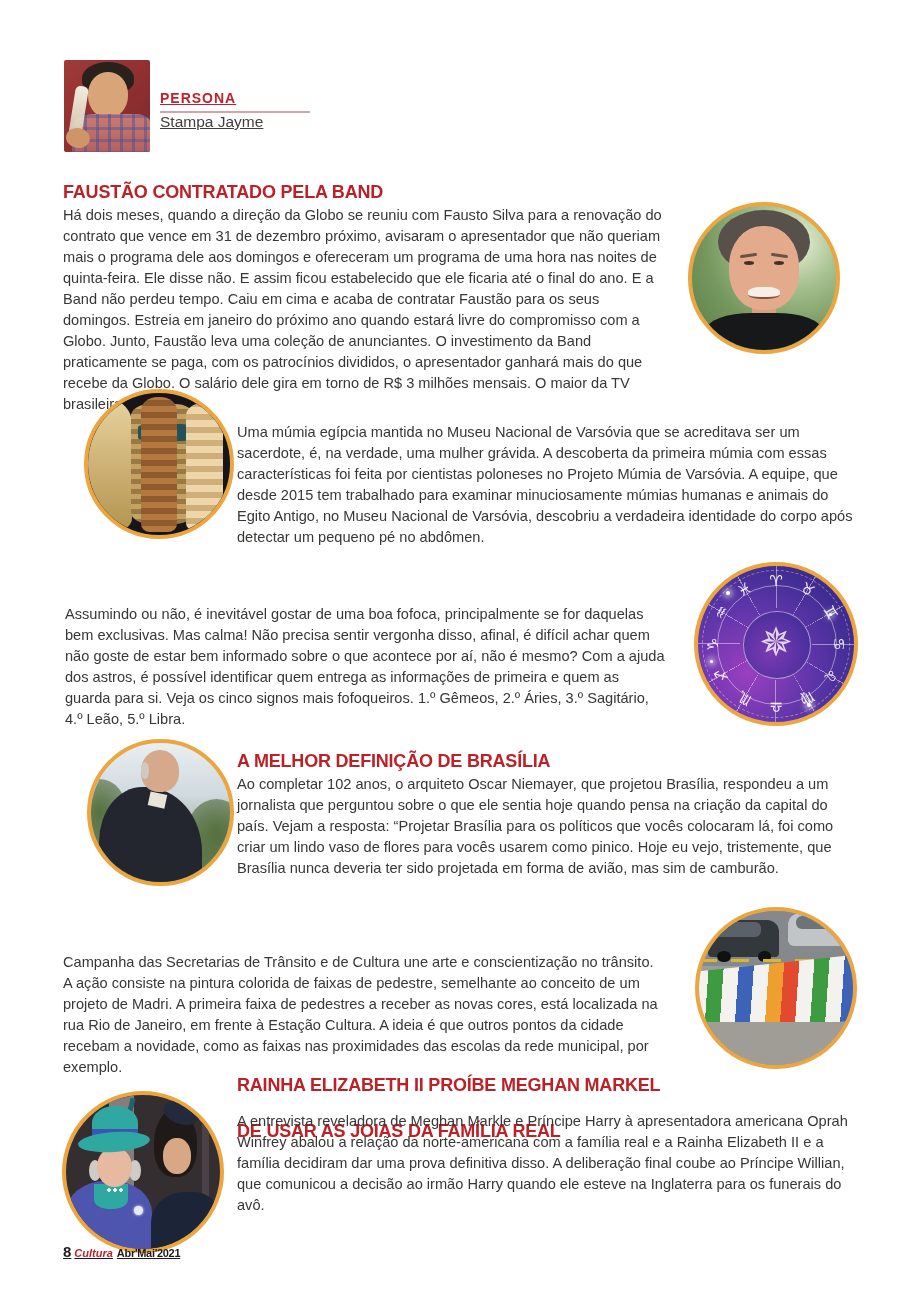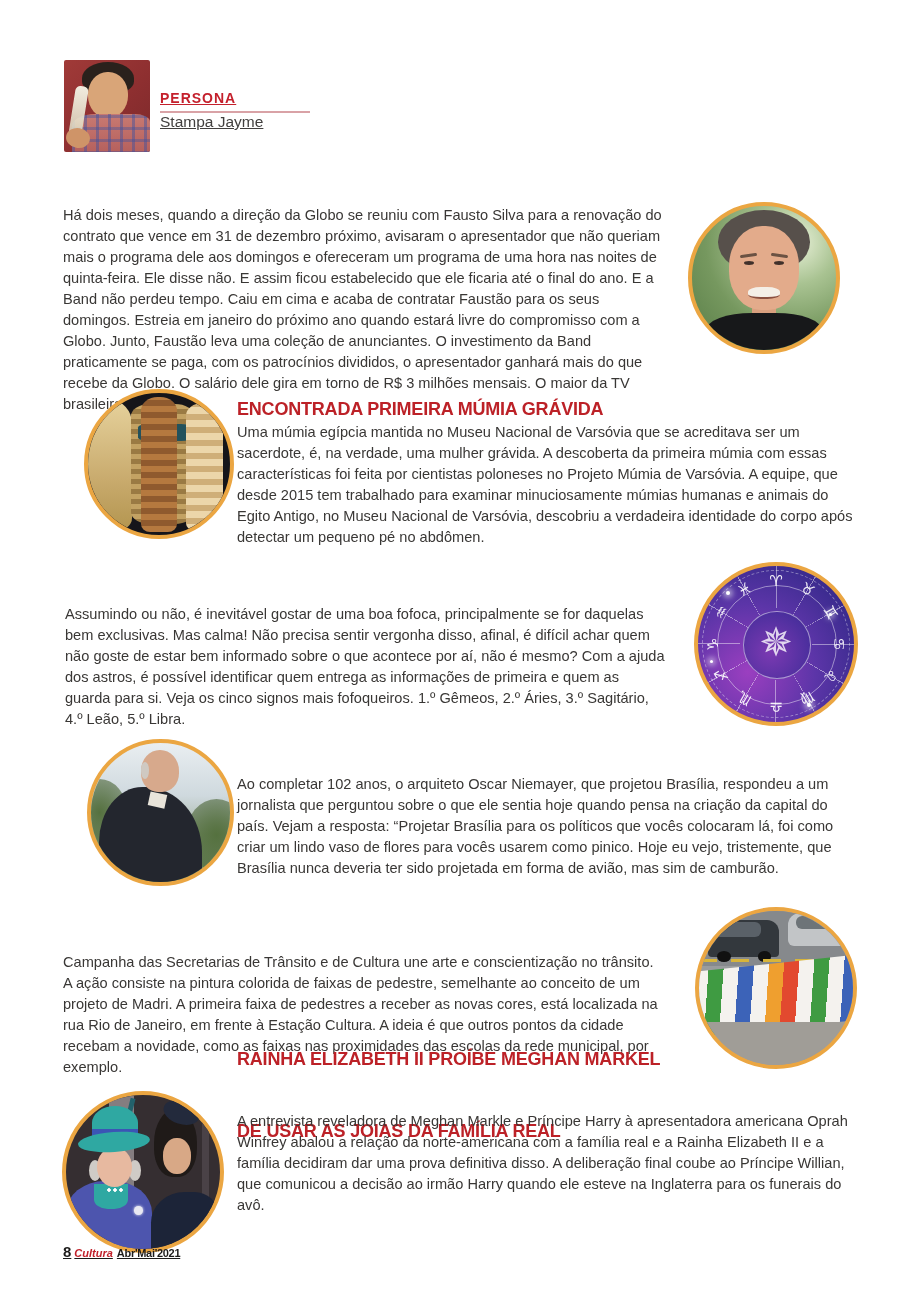--- a/index.html
+++ b/index.html
@@ -28,21 +28,21 @@
   #persona-title{left:160px;top:90px;font-size:14px;font-weight:700;letter-spacing:1px;color:#c4202c;}
   #persona-underline{left:160px;top:111px;width:150px;height:2px;background:#d9a2a6;}
   #author-name{left:160px;top:113px;font-size:15.5px;color:#413f3e;}
 
   
   #a1-title{left:63px;top:182px;}  #a1-body{left:63px;top:205px;width:601px;}
   #a2-title{left:237px;top:399px;} #a2-body{left:237px;top:422px;width:624px;}
   #a3-title{left:63px;top:581px;}  #a3-body{left:65px;top:604px;width:601px;}
   #a4-title{left:237px;top:751px;} #a4-body{left:237px;top:774px;width:624px;}
   #a5-title{left:63px;top:929px;}  #a5-body{left:63px;top:952px;width:601px;}
-  #a6-title1{left:237px;top:1049px;} #a6-title2{left:237px;top:1121px;} #a6-body{left:237px;top:1111px;width:624px;}
+  #a6-title1{left:237px;top:1075px;} #a6-title2{left:237px;top:1121px;} #a6-body{left:237px;top:1111px;width:624px;}
 
   
   #photo-faustao{left:688px;top:202px;width:152px;height:152px;}
   #photo-mummy{left:84px;top:389px;width:150px;height:150px;background:#15151a;}
   #photo-zodiac{left:694px;top:562px;width:164px;height:164px;}
   #photo-niemeyer{left:87px;top:739px;width:147px;height:147px;}
   #photo-crosswalk{left:695px;top:907px;width:162px;height:162px;background:#9a9c9e;}
   #photo-queen{left:62px;top:1091px;width:162px;height:162px;background:#352e31;}
 
   
@@ -141,41 +141,41 @@
     <div class="ap-hair"></div>
     <div class="ap-face"></div>
     <div class="ap-shirt"></div>
     <div class="ap-glass"></div>
     <div class="ap-hand"></div>
   </div>
   <div id="persona-title" class="abs">PERSONA</div>
   <div id="persona-underline" class="abs"></div>
   <div id="author-name" class="abs">Stampa Jayme</div>
 
+  <div id="a1-title" class="headline">FAUSTÃO CONTRATADO PELA BAND</div>
   <div id="a1-body" class="body-text">Há dois meses, quando a direção da Globo se reuniu com Fausto Silva para a renovação do contrato que vence em 31 de dezembro próximo, avisaram o apresentador que não queriam mais o programa dele aos domingos e ofereceram um programa de uma hora nas noites de quinta-feira. Ele disse não. E assim ficou estabelecido que ele ficaria até o final do ano. E a Band não perdeu tempo. Caiu em cima e acaba de contratar Faustão para os seus domingos. Estreia em janeiro do próximo ano quando estará livre do compromisso com a Globo. Junto, Faustão leva uma coleção de anunciantes. O investimento da Band praticamente se paga, com os patrocínios divididos, o apresentador ganhará mais do que recebe da Globo. O salário dele gira em torno de R$ 3 milhões mensais. O maior da TV brasileira.</div>
   <div id="photo-faustao" class="circle">
     <div class="fa-hair"></div>
     <div class="fa-neck"></div>
     <div class="fa-face"></div>
     <div class="fa-brow-l"></div>
     <div class="fa-brow-r"></div>
     <div class="fa-eye-l"></div>
     <div class="fa-eye-r"></div>
     <div class="fa-teeth"></div>
     <div class="fa-shirt"></div>
   </div>
 
   <div id="photo-mummy" class="circle">
     <div class="mu-sarco"></div>
     <div class="mu-sarco-inner"></div>
     <div class="mu-sarco-dark"></div>
     <div class="mu-mid"></div>
     <div class="mu-right"></div>
   </div>
-  <div id="a2-title" class="headline">ENCONTRADA PRIMEIRA MÚMIA GRÁVIDA</div>
   <div id="a2-body" class="body-text">Uma múmia egípcia mantida no Museu Nacional de Varsóvia que se acreditava ser um sacerdote, é, na verdade, uma mulher grávida. A descoberta da primeira múmia com essas características foi feita por cientistas poloneses no Projeto Múmia de Varsóvia. A equipe, que desde 2015 tem trabalhado para examinar minuciosamente múmias humanas e animais do Egito Antigo, no Museu Nacional de Varsóvia, descobriu a verdadeira identidade do corpo após detectar um pequeno pé no abdômen.</div>
 
   <div id="a3-body" class="body-text">Assumindo ou não, é inevitável gostar de uma boa fofoca, principalmente se for daquelas bem exclusivas. Mas calma! Não precisa sentir vergonha disso, afinal, é difícil achar quem não goste de estar bem informado sobre o que acontece por aí, não é mesmo? Com a ajuda dos astros, é possível identificar quem entrega as informações de primeira e quem as guarda para si. Veja os cinco signos mais fofoqueiros. 1.º Gêmeos, 2.º Áries, 3.º Sagitário, 4.º Leão, 5.º Libra.</div>
   <div id="photo-zodiac" class="circle">
     <div class="zw-spokes"></div>
     <div class="zw-outer"></div>
     <div class="zw-mid"></div>
     <div class="zw-inner"></div>
     <div class="zw-star">✵</div>
     <div class="zw-spark sp1"></div>
@@ -197,20 +197,21 @@
     </div>
 
   <div id="photo-niemeyer" class="circle">
     <div class="ni-tree-l"></div>
     <div class="ni-tree-r"></div>
     <div class="ni-suit"></div>
     <div class="ni-collar"></div>
     <div class="ni-head"></div>
     <div class="ni-hairline"></div>
   </div>
+  <div id="a4-title" class="headline">A MELHOR DEFINIÇÃO DE BRASÍLIA</div>
   <div id="a4-body" class="body-text">Ao completar 102 anos, o arquiteto Oscar Niemayer, que projetou Brasília, respondeu a um jornalista que perguntou sobre o que ele sentia hoje quando pensa na criação da capital do país. Vejam a resposta: “Projetar Brasília para os políticos que vocês colocaram lá, foi como criar um lindo vaso de flores para vocês usarem como pinico. Hoje eu vejo, tristemente, que Brasília nunca deveria ter sido projetada em forma de avião, mas sim de camburão.</div>
 
   <div id="a5-body" class="body-text">Campanha das Secretarias de Trânsito e de Cultura une arte e conscientização no trânsito. A ação consiste na pintura colorida de faixas de pedestre, semelhante ao conceito de um projeto de Madri. A primeira faixa de pedestres a receber as novas cores, está localizada na rua Rio de Janeiro, em frente à Estação Cultura. A ideia é que outros pontos da cidade recebam a novidade, como as faixas nas proximidades das escolas da rede municipal, por exemplo.</div>
   <div id="photo-crosswalk" class="circle">
     <div class="cw-road-top"></div>
     <div class="cw-car1"></div>
     <div class="cw-car1win"></div>
     <div class="cw-wheel1"></div>
     <div class="cw-wheel2"></div>
     <div class="cw-car2"></div>

